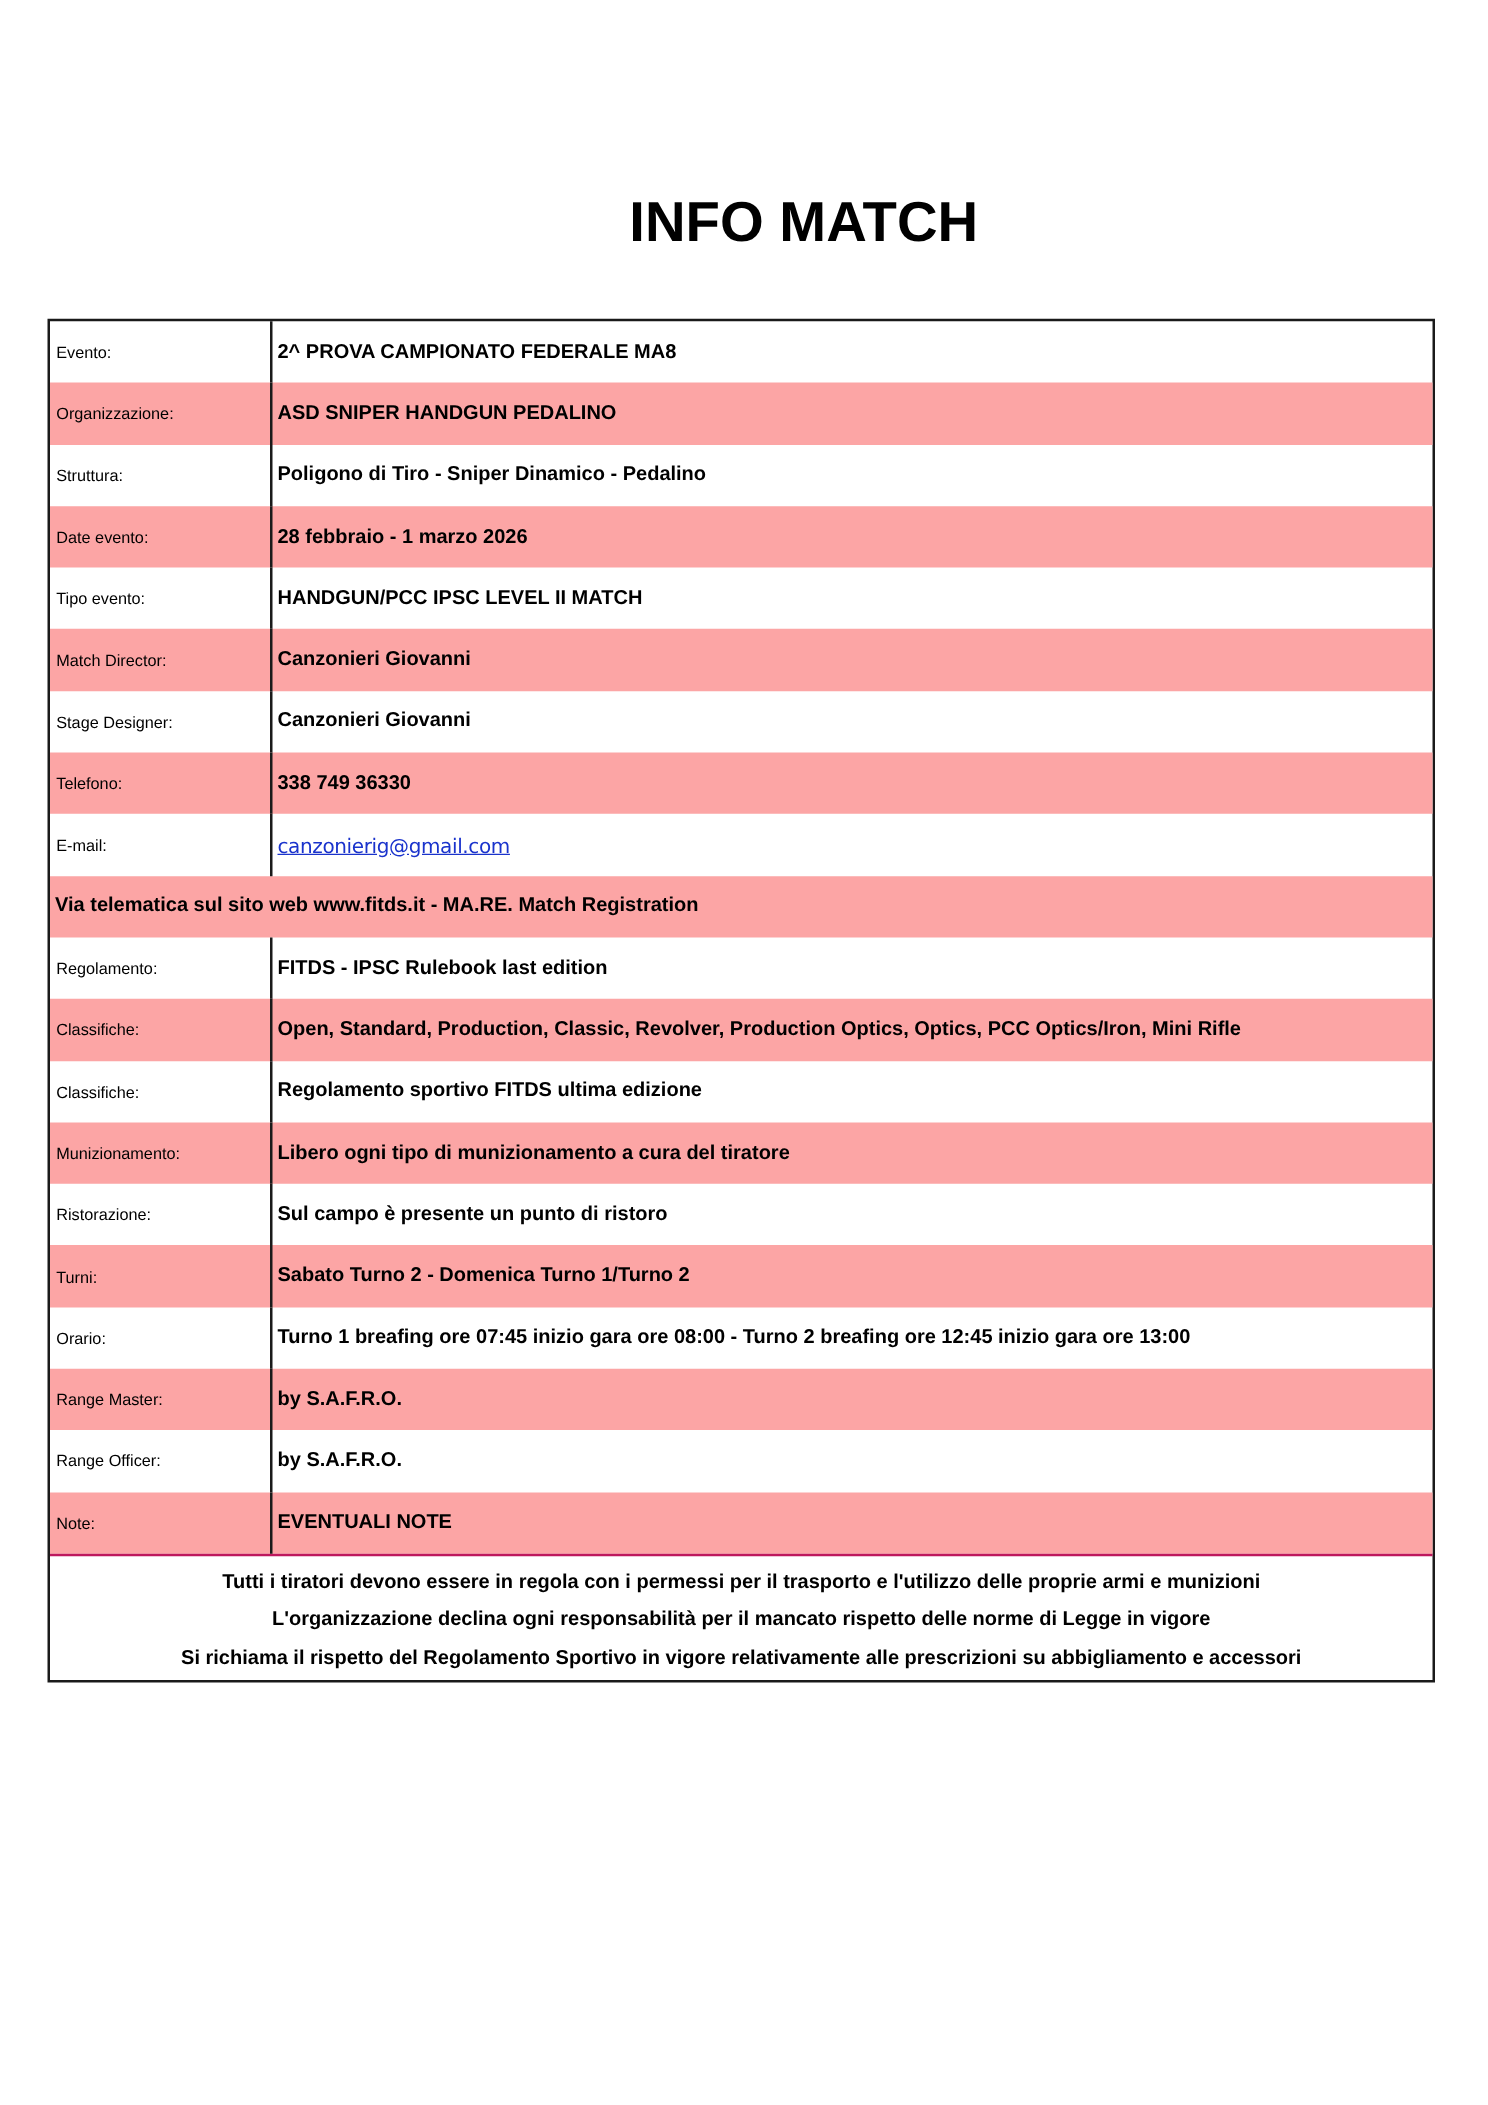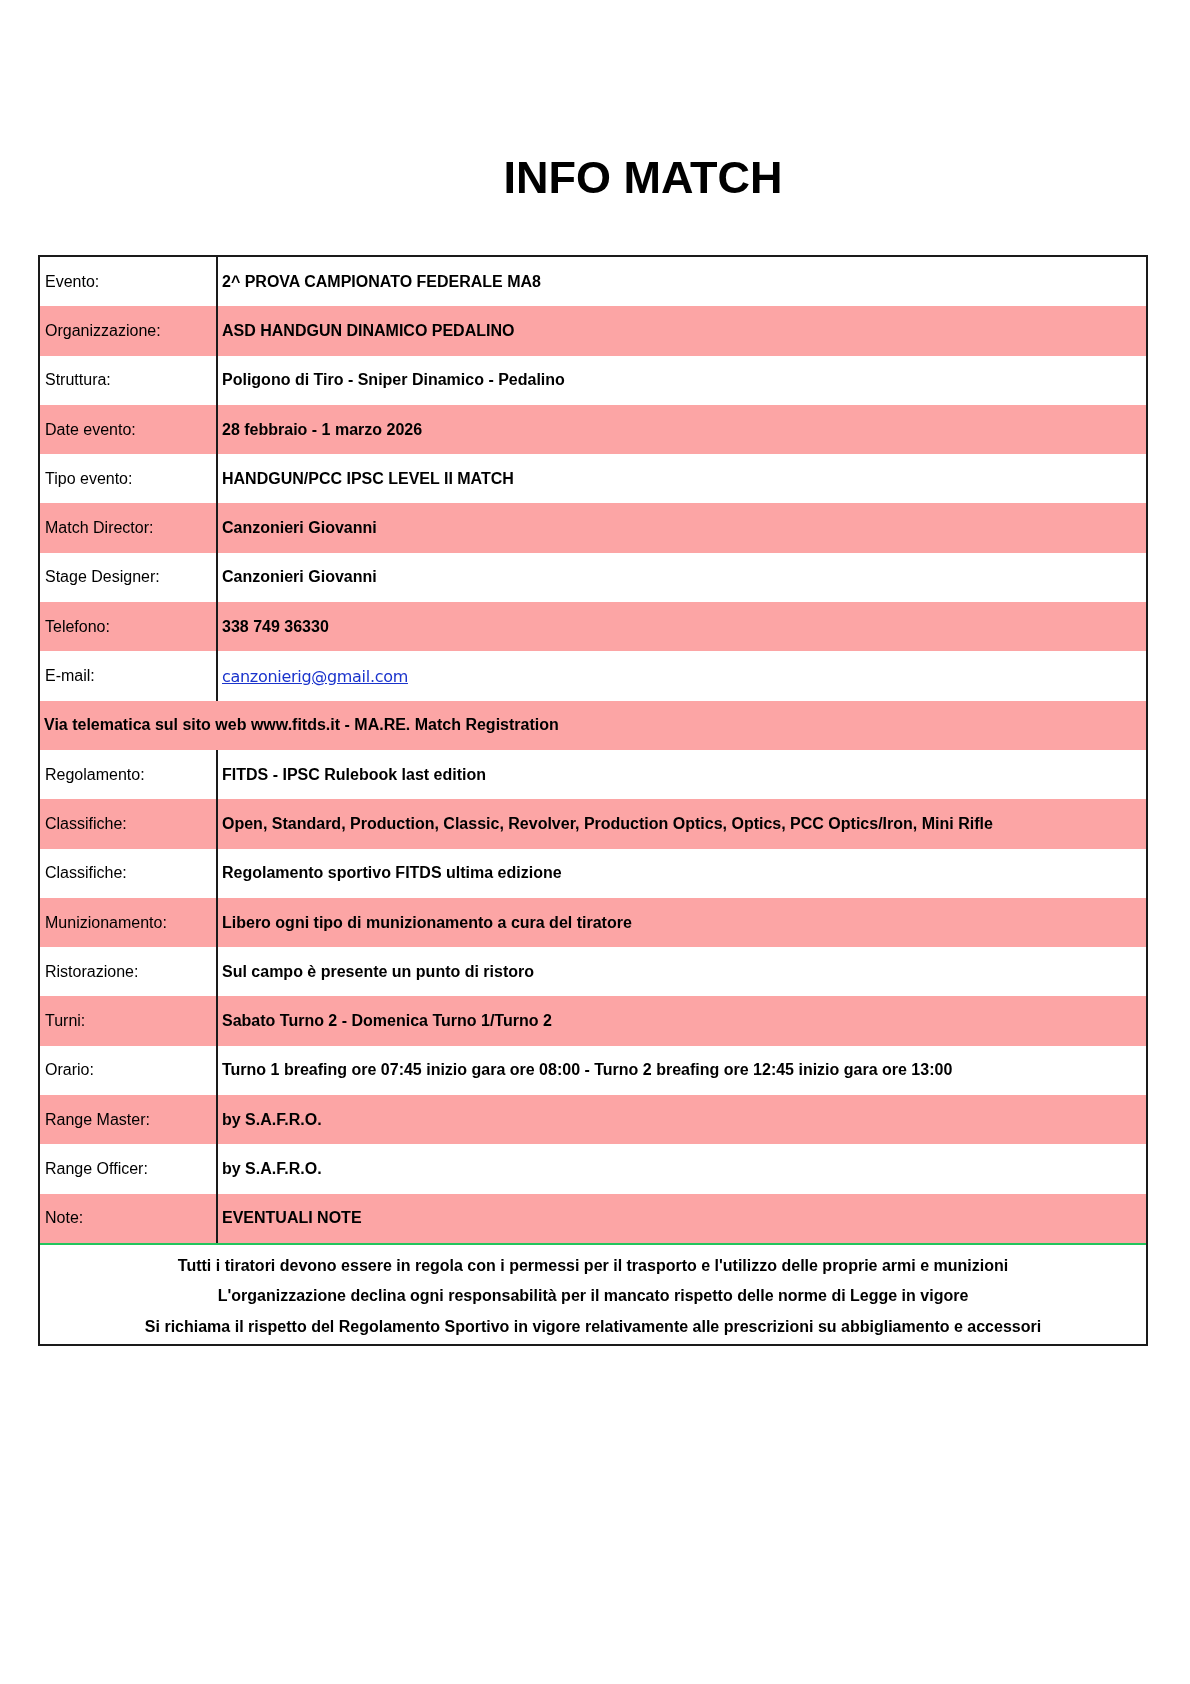--- a/index.html
+++ b/index.html
@@ -11,46 +11,46 @@
     margin-left: 48px;
   }
   .table-wrap {
     position: absolute; left: 38px; top: 255px; width: 1110px;
     border: 2px solid #1a1a1a; box-sizing: border-box;
   }
   .row { display: flex; height: 49.3px; align-items: center; box-sizing: border-box; }
   .row.alt { background: #fca5a5; }
   .row .label {
     width: 178px; height: 100%; display: flex; align-items: center; padding-left: 5px;
-    box-sizing: border-box; border-right: 2px solid #1a1a1a; font-size: 16px;
+    box-sizing: border-box; border-right: 2px solid #1a1a1a; font-size: 13px;
   }
   .row .value {
     flex: 1; padding-left: 4px; font-weight: bold; font-size: 16px;
     display: flex; align-items: center; height: 100%; border-radius: 13px;
   }
   .row .value a { color: #1a33cc; font-weight: normal; font-size: 16px; text-decoration: underline; font-family: "DejaVu Sans", sans-serif; letter-spacing: -0.3px; }
   .footer {
-    border-top: 2px solid #22c55e; text-align: center; font-weight: bold; font-size: 16px;
+    border-top: 2px solid #be185d; text-align: center; font-weight: bold; font-size: 16px;
     padding: 6px 0 2px 0;
   }
   .footer div { height: 30.5px; line-height: 30px; }
 </style>
 </head>
 <body>
 
 <div class="title">INFO MATCH</div>
 
 <div class="table-wrap">
   <div class="row">
     <div class="label">Evento:</div>
     <div class="value">2^ PROVA CAMPIONATO FEDERALE MA8</div>
   </div>
   <div class="row alt">
     <div class="label">Organizzazione:</div>
-    <div class="value">ASD HANDGUN DINAMICO PEDALINO</div>
+    <div class="value">ASD SNIPER HANDGUN PEDALINO</div>
   </div>
   <div class="row">
     <div class="label">Struttura:</div>
     <div class="value">Poligono di Tiro - Sniper Dinamico - Pedalino</div>
   </div>
   <div class="row alt">
     <div class="label">Date evento:</div>
     <div class="value">28 febbraio - 1 marzo 2026</div>
   </div>
   <div class="row">

